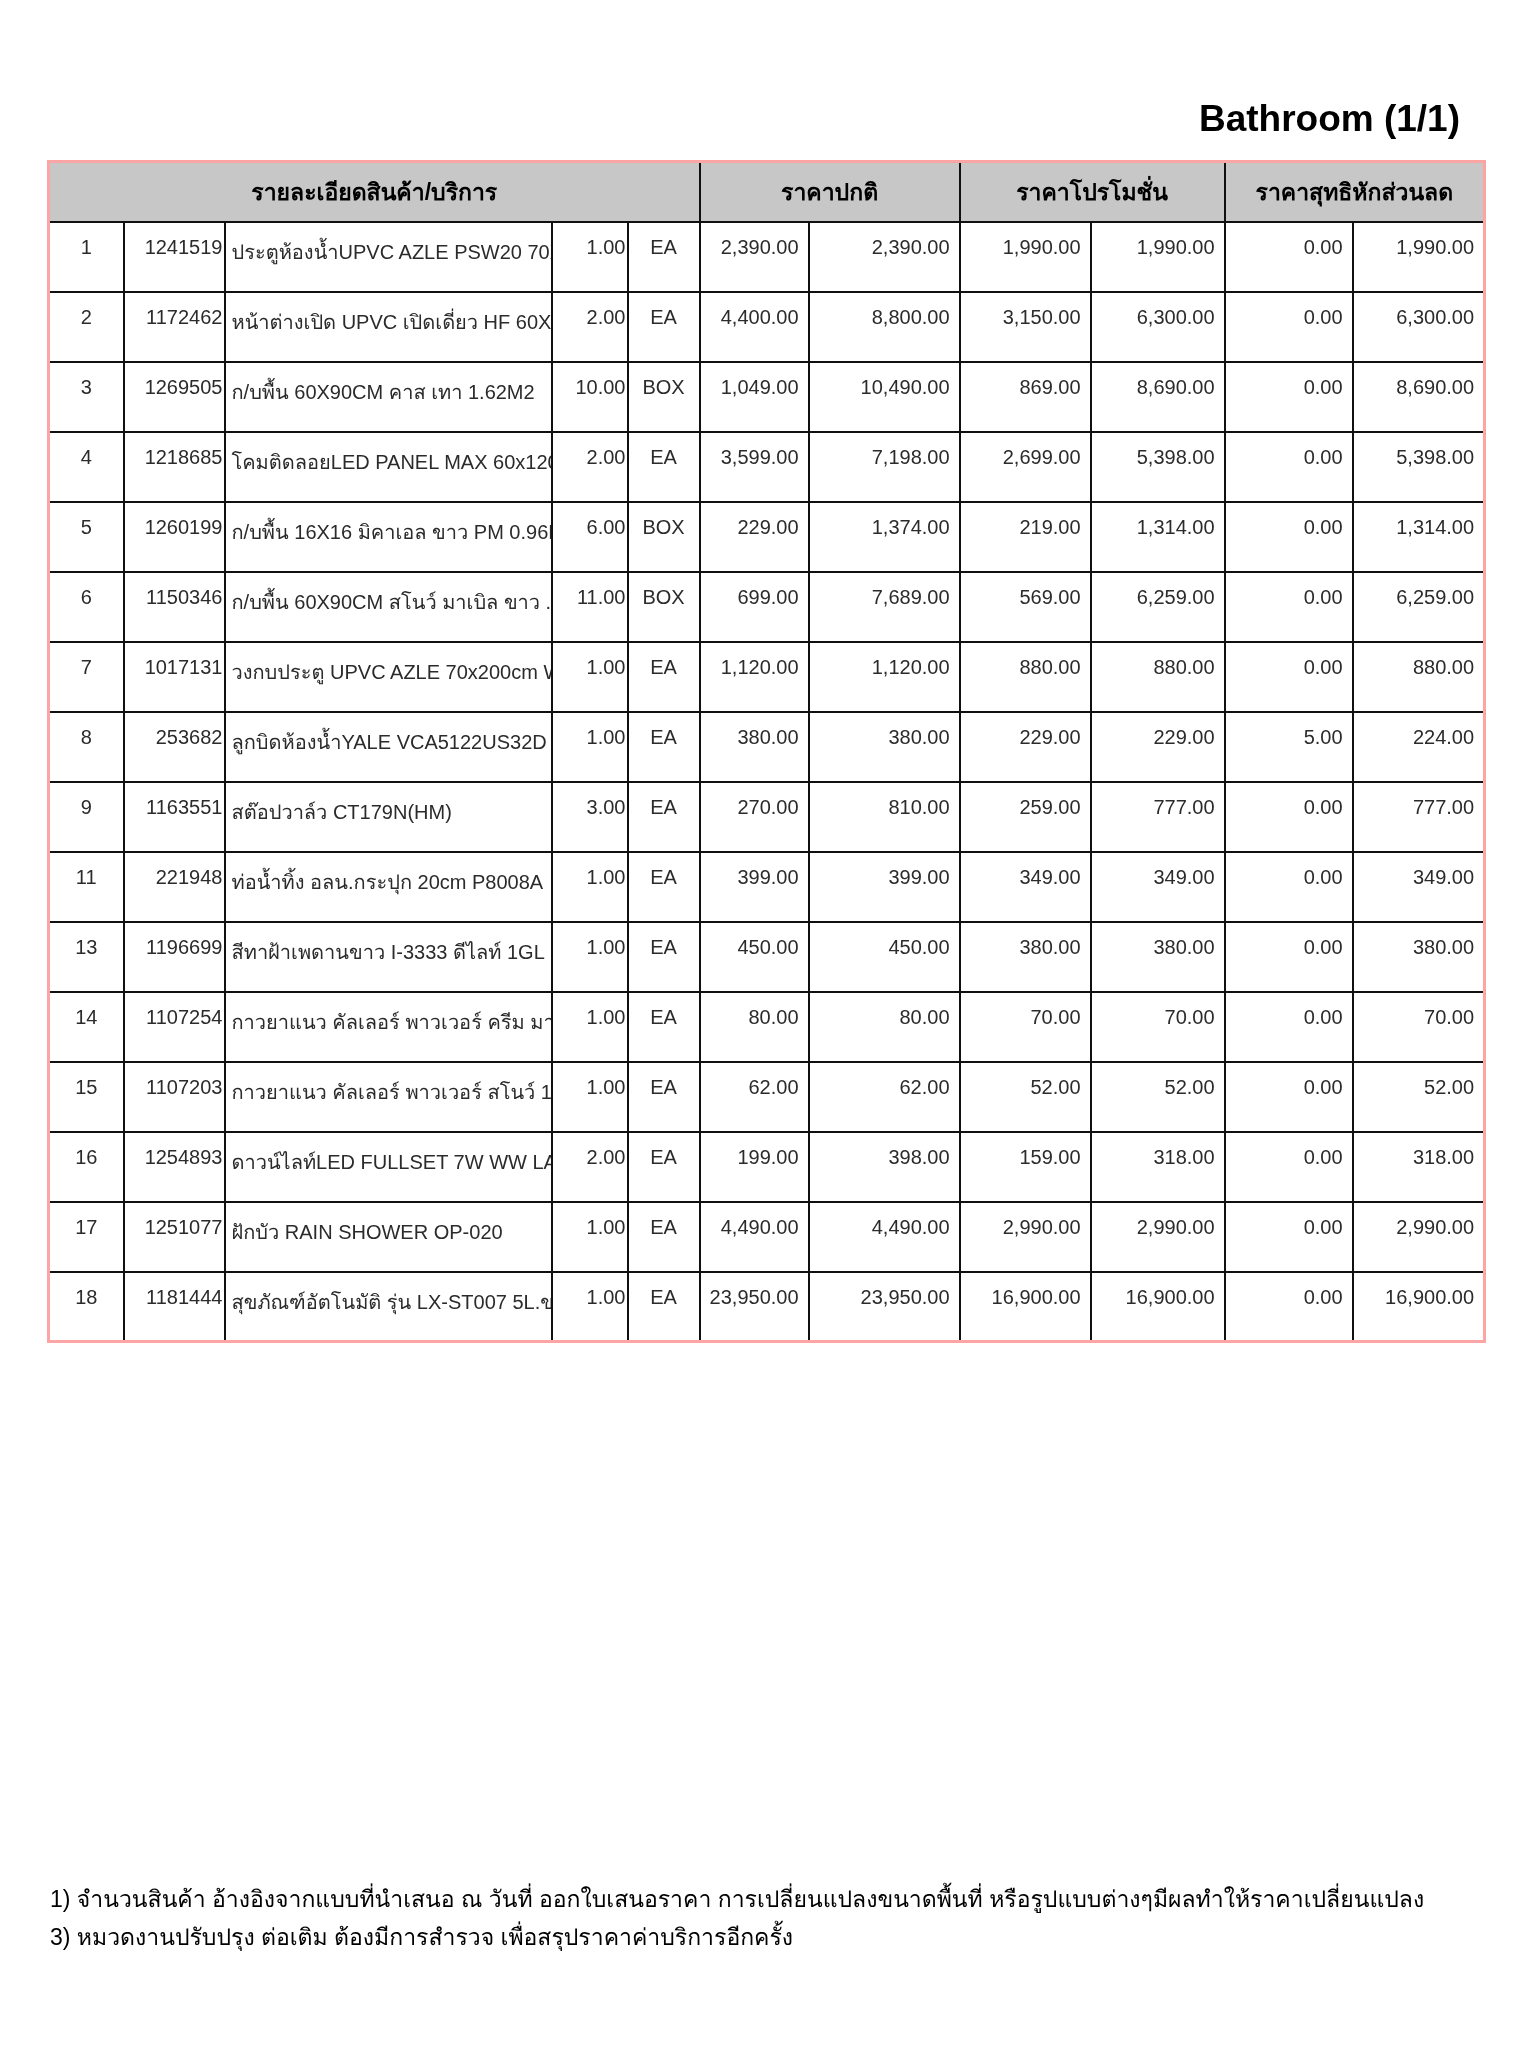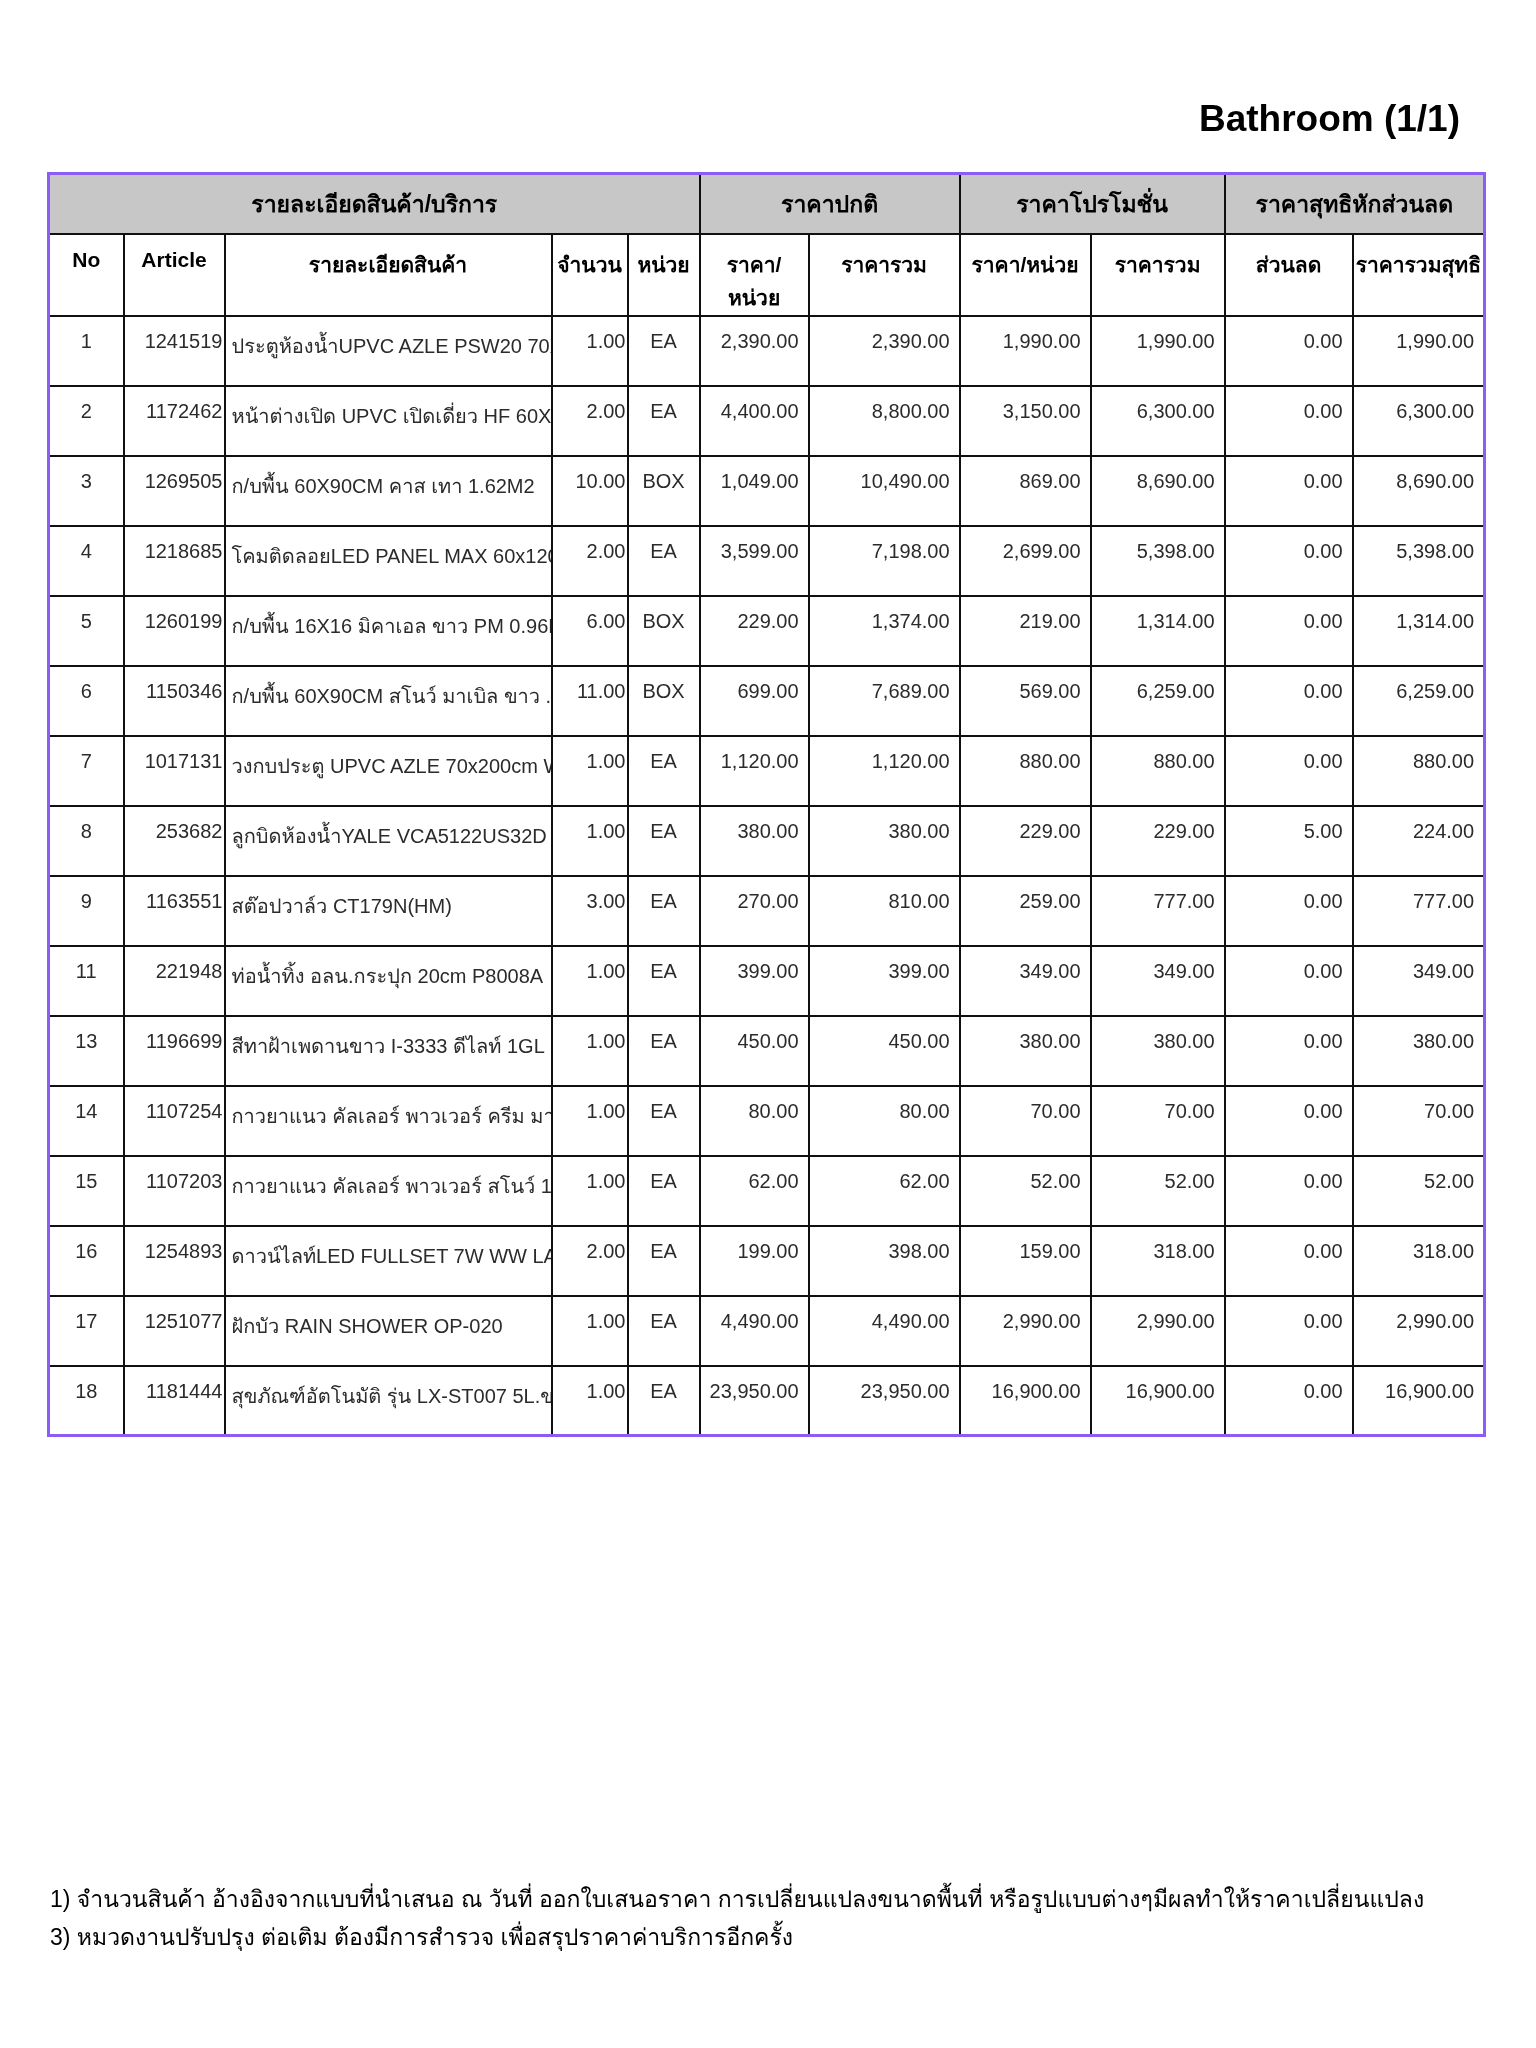--- a/index.html
+++ b/index.html
@@ -6,23 +6,23 @@
   .page{
     position:relative;width:1536px;height:2048px;background:#ffffff;
     font-family:"Liberation Sans","DejaVu Sans",sans-serif;color:#000;overflow:hidden;
   }
   .page-title{
     position:absolute;top:98px;right:76px;
     font-size:37px;font-weight:700;letter-spacing:0px;white-space:nowrap;
   }
   .page-title .indicator{font-weight:700;}
   .quote-table{
-    position:absolute;top:172px;left:47px;width:1436px;
+    position:absolute;top:160px;left:47px;width:1436px;
     border-collapse:collapse;table-layout:fixed;
-    border:3px solid #8b5cf6;
+    border:3px solid #fca5a5;
   }
   .quote-table th,.quote-table td{
     border:2px solid #101010;box-sizing:border-box;overflow:hidden;
   }
   .group-row th{
     height:60px;background:#c7c7c7;font-size:23px;font-weight:700;
     text-align:center;vertical-align:middle;padding:0 4px;
   }
   .col-row th{
     height:61px;background:#ffffff;font-size:21px;font-weight:600;
@@ -70,33 +70,20 @@
       <col style="width:128px">
         <col style="width:132px">
     </colgroup>
     <thead>
       <tr class="group-row">
         <th colspan="5">รายละเอียดสินค้า/บริการ</th>
         <th colspan="2">ราคาปกติ</th>
         <th colspan="2">ราคาโปรโมชั่น</th>
         <th colspan="2">ราคาสุทธิหักส่วนลด</th>
       </tr>
-      <tr class="col-row">
-        <th>No</th>
-        <th>Article</th>
-        <th>รายละเอียดสินค้า</th>
-        <th>จำนวน</th>
-        <th>หน่วย</th>
-        <th>ราคา/หน่วย</th>
-        <th>ราคารวม</th>
-        <th>ราคา/หน่วย</th>
-        <th>ราคารวม</th>
-        <th>ส่วนลด</th>
-        <th>ราคารวมสุทธิ</th>
-      </tr>
     </thead>
     <tbody>
         <tr>
           <td class="c0">1</td>
           <td class="c1">1241519</td>
           <td class="c2">ประตูห้องน้ำUPVC AZLE PSW20 70X200cm</td>
           <td class="c3">1.00</td>
           <td class="c4">EA</td>
           <td class="c5">2,390.00</td>
           <td class="c6">2,390.00</td>

